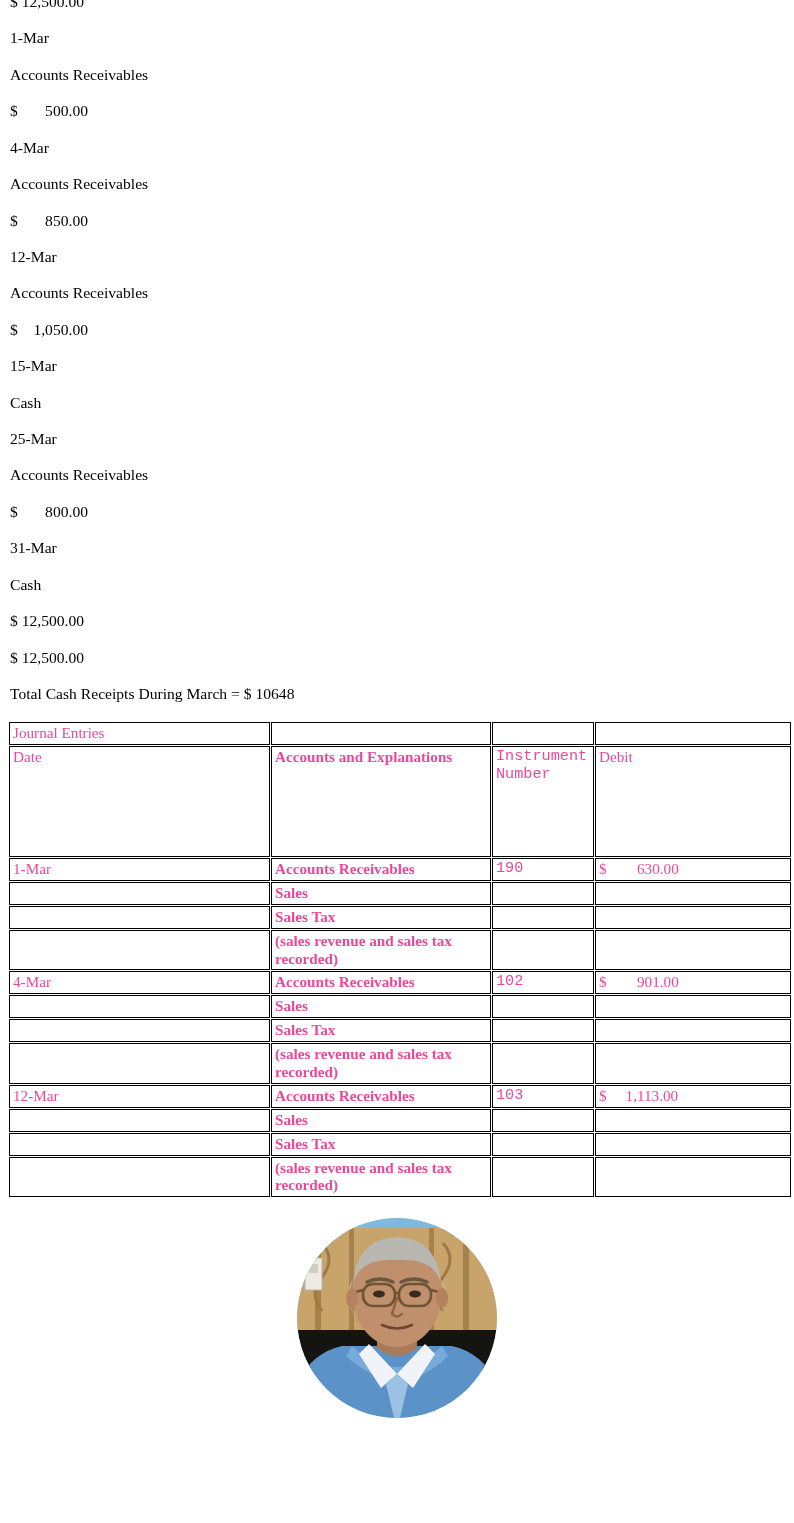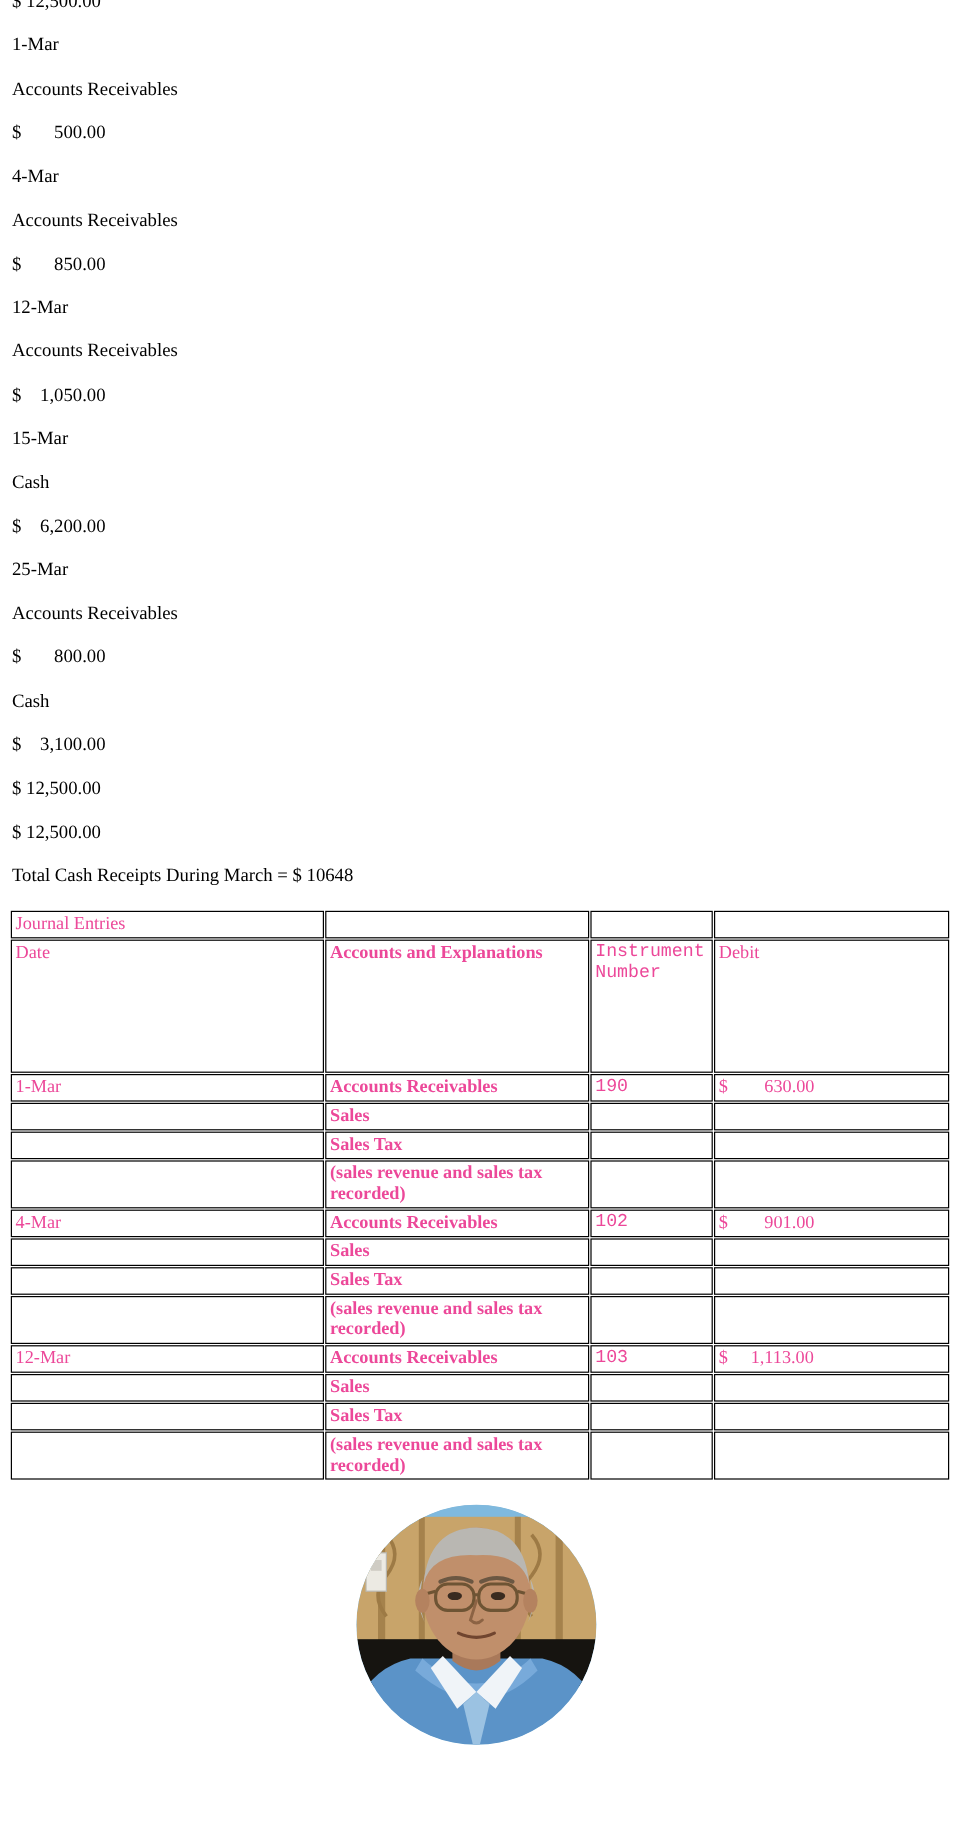--- a/index.html
+++ b/index.html
@@ -96,26 +96,25 @@
     <div class="para">Accounts Receivables</div>
     <div class="para">$       500.00</div>
     <div class="para">4-Mar</div>
     <div class="para">Accounts Receivables</div>
     <div class="para">$       850.00</div>
     <div class="para">12-Mar</div>
     <div class="para">Accounts Receivables</div>
     <div class="para">$    1,050.00</div>
     <div class="para">15-Mar</div>
     <div class="para">Cash</div>
-    <div class="para">$    6,200.00</div>
     <div class="para">25-Mar</div>
     <div class="para">Accounts Receivables</div>
     <div class="para">$       800.00</div>
+    <div class="para">31-Mar</div>
     <div class="para">Cash</div>
-    <div class="para">$    3,100.00</div>
     <div class="para">$ 12,500.00</div>
     <div class="para">$ 12,500.00</div>
     <div class="para">Total Cash Receipts During March = $ 10648</div>
   </div>
 
 <div class="jtable-wrap">
   <table class="jtable">
     <tbody>
 
     <tr>

